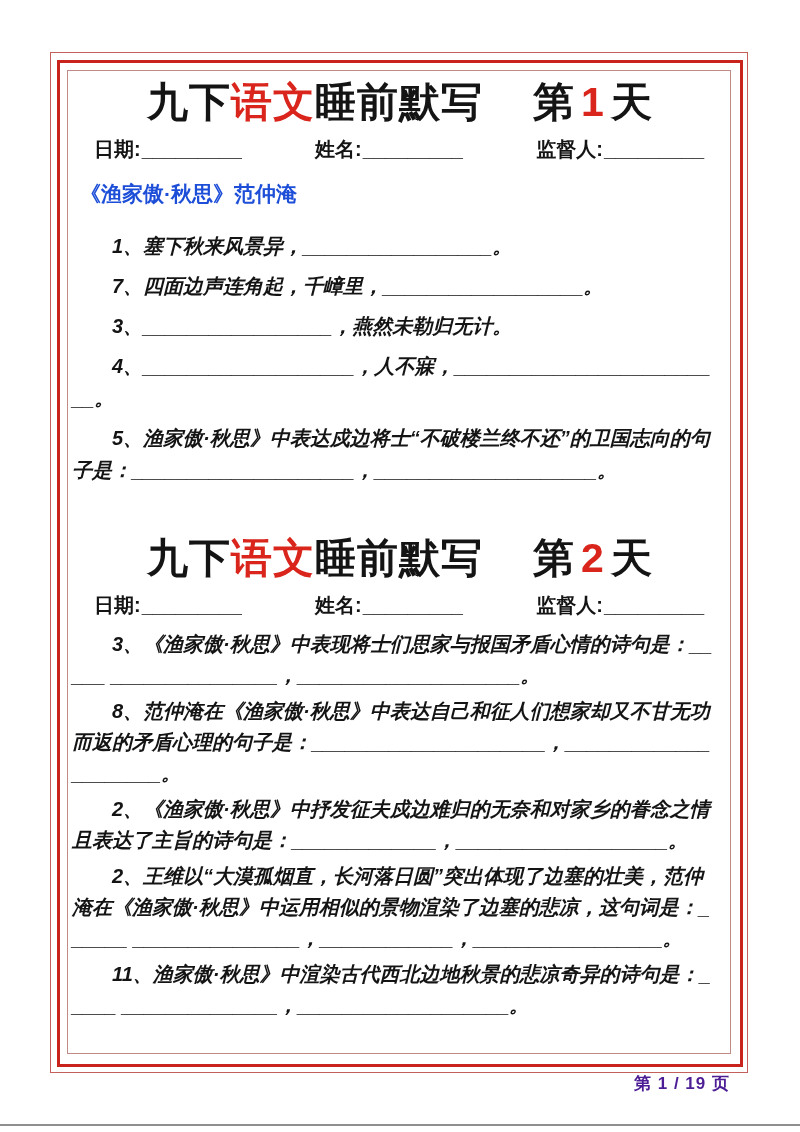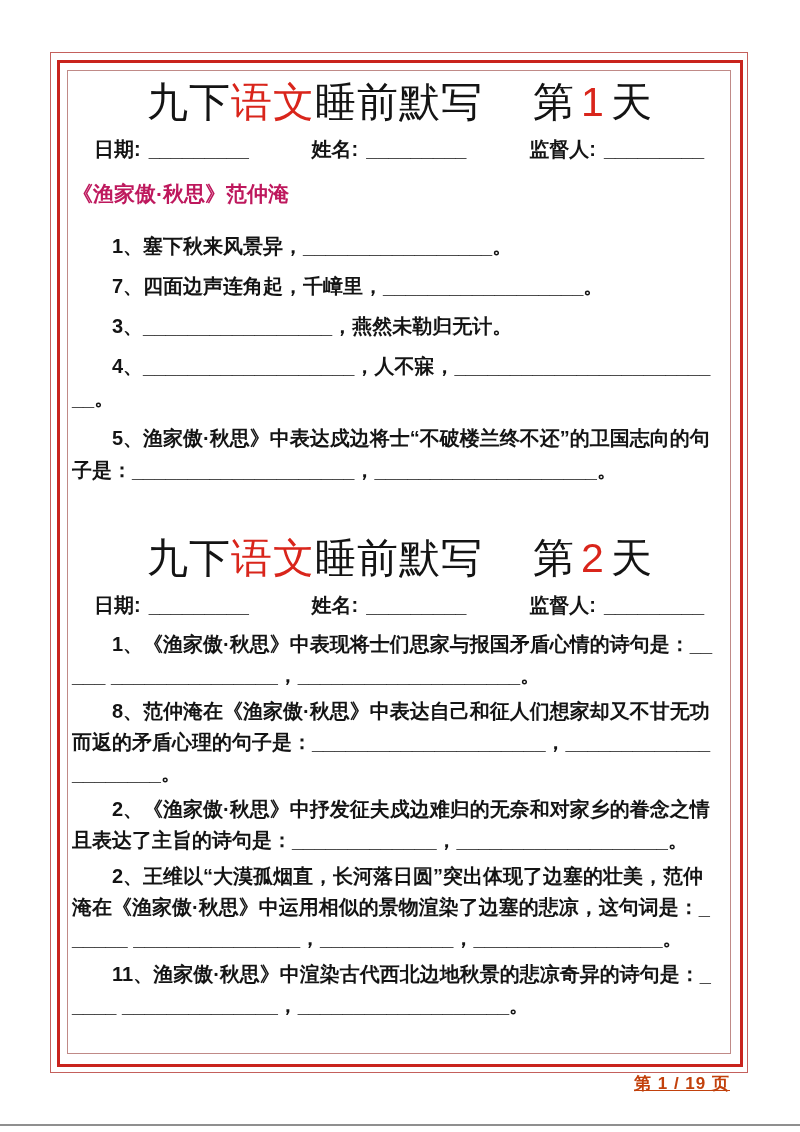--- a/index.html
+++ b/index.html
@@ -10,50 +10,50 @@
   }
   .frame { position:absolute; pointer-events:none; }
   .frame-outer { left:50px; top:52px; width:696px; height:1019px; border:1px solid #c4605c; }
   .frame-mid   { left:57px; top:60px; width:680px; height:1001px; border:3px solid #c9231d; }
   .frame-inner { left:67px; top:70px; width:662px; height:982px;  border:1px solid #c08a87; }
 
   .content { position:absolute; left:72px; top:72px; width:656px; }
 
   .title-row {
     display:flex; justify-content:center; align-items:baseline; gap:50px;
-    font-size:41px; font-weight:normal; line-height:48px; white-space:nowrap;
+    font-size:41px; font-weight:bold; line-height:48px; white-space:nowrap;
     margin-top:6px; letter-spacing:1px;
   }
   .accent { color:#d9251b; }
   .day-num { color:#d9251b; padding:0 6px; }
 
   .fields-row {
     display:flex; justify-content:space-between;
     padding:0 24px 0 22px; margin-top:9px;
     font-size:20px; font-weight:bold; line-height:28px; white-space:nowrap;
   }
-  .field .blank { margin-left:8px; letter-spacing:0;text-align:center; }
+  .field .blank { margin-left:1px; letter-spacing:0;text-align:center; }
 
   .poem-heading {
-    color:#be185d; font-size:21px; font-weight:bold;
-    margin:17px 0 0 0; line-height:28px;
+    color:#1d4ed8; font-size:21px; font-weight:bold;
+    margin:17px 0 0 8px; line-height:28px;
   }
 
   .questions { margin-top:22px; padding-right:14px; }
   .question {
     font-size:20px; font-weight:bold; line-height:32px;
-    margin:0 0 8px 0; text-indent:2em; word-break:break-all;
+    margin:0 0 8px 0; text-indent:2em; word-break:break-all;font-style:italic;
   }
   .s2 { margin-top:48px; }
   .s2 .questions { margin-top:10px; }
   .s2 .question { line-height:31px; margin:0 0 5px 0; }
 
   .footer {
     position:absolute; top:1072px; right:70px;
-    font-size:17px; font-weight:bold; letter-spacing:1px; color:#c2410c;text-decoration:underline;
+    font-size:17px; font-weight:bold; letter-spacing:1px; color:#4c1d95;
   }
   .bottom-rule {
     position:absolute; left:0; top:1124px; width:800px; height:2px; background:#8f8f8f;
   }
 </style>
 </head>
 <body>
 
 <div class="sheet">
 
@@ -92,21 +92,21 @@
         <span><span>第</span><span class="day-num">2</span><span>天</span></span>
       </div>
 
       <div class="fields-row">
         <span class="field"><span>日期:</span><span class="blank">_________</span></span>
         <span class="field"><span>姓名:</span><span class="blank">_________</span></span>
         <span class="field"><span>监督人:</span><span class="blank">_________</span></span>
       </div>
 
       <div class="questions">
-        <p class="question">1、《渔家傲·秋思》中表现将士们思家与报国矛盾心情的诗句是：_____ _______________，____________________。</p>
+        <p class="question">3、《渔家傲·秋思》中表现将士们思家与报国矛盾心情的诗句是：_____ _______________，____________________。</p>
         <p class="question">8、范仲淹在《渔家傲·秋思》中表达自己和征人们想家却又不甘无功而返的矛盾心理的句子是：_____________________，_____________________。</p>
         <p class="question">2、《渔家傲·秋思》中抒发征夫戍边难归的无奈和对家乡的眷念之情且表达了主旨的诗句是：_____________，___________________。</p>
         <p class="question">2、王维以“大漠孤烟直，长河落日圆”突出体现了边塞的壮美，范仲淹在《渔家傲·秋思》中运用相似的景物渲染了边塞的悲凉，这句词是：______ _______________，____________，_________________。</p>
         <p class="question">11、渔家傲·秋思》中渲染古代西北边地秋景的悲凉奇异的诗句是：_____ ______________，___________________。</p>
       </div>
     </section>
 
   </div>
 
   <div class="footer">第 1 / 19 页</div>

